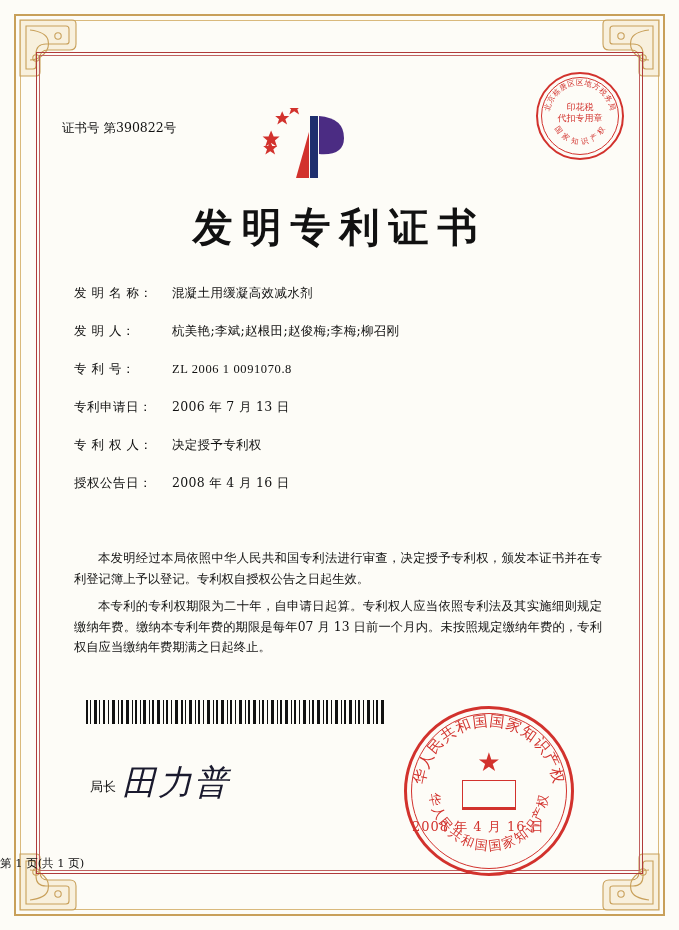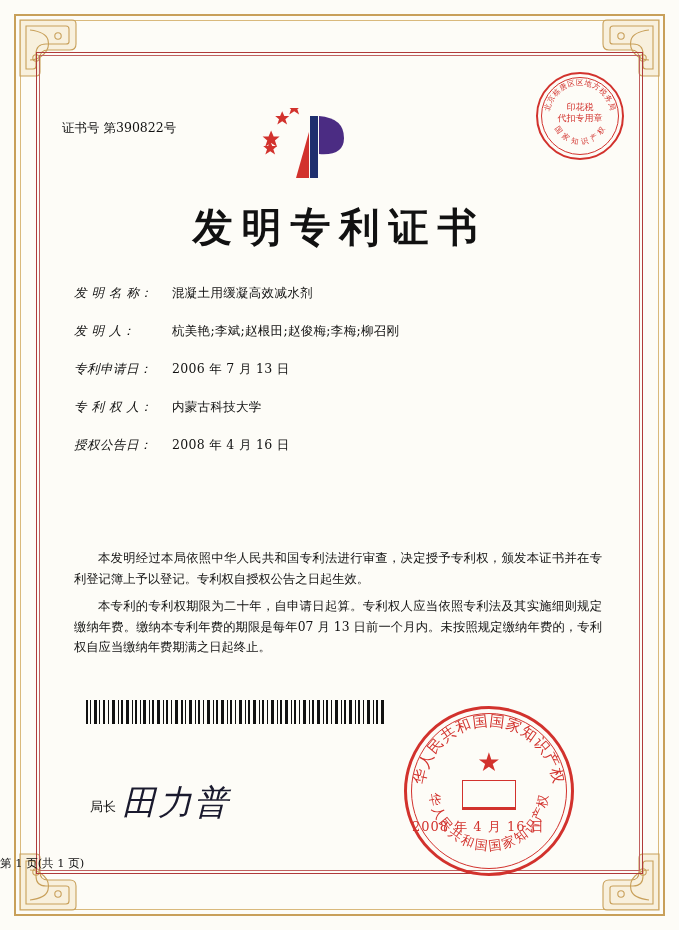--- a/index.html
+++ b/index.html
@@ -154,21 +154,20 @@
     color: #111;
     font-family: "DejaVu Serif", serif;
   }
   .field-label {
     white-space: nowrap;
     letter-spacing: 0.5px;
   }
   .field-label.wide {
     display: inline-block;
     width: 96px;
-    font-style: italic;
   }
   .field-value {
     margin-left: 2px;
     letter-spacing: 0.3px;
   }
   .field-value.latin {
     font-family: "Liberation Serif", serif;
     letter-spacing: 0.6px;
   }
 
@@ -198,21 +197,20 @@
     height: 24px;
   }
 
   
   .sig-row {
     position: absolute;
     left: 90px;
     top: 762px;
     display: flex;
     align-items: flex-end;
-    margin-top: 20px;
   }
   .sig-label {
     font-size: 13px;
     color: #111;
     font-family: "DejaVu Serif", serif;
     margin-right: 6px;
     padding-bottom: 6px;
   }
   .sig-script {
     font-size: 34px;
@@ -378,26 +376,30 @@
   <div class="fields">
     <div class="field-row">
       <span class="field-label wide">发 明 名 称：</span>
       <span class="field-value">混凝土用缓凝高效减水剂</span>
     </div>
     <div class="field-row">
       <span class="field-label wide">发 明 人：</span>
       <span class="field-value">杭美艳;李斌;赵根田;赵俊梅;李梅;柳召刚</span>
     </div>
     <div class="field-row">
+      <span class="field-label wide">专 利 号：</span>
+      <span class="field-value latin">ZL 2006 1 0091070.8</span>
+    </div>
+    <div class="field-row">
       <span class="field-label wide">专利申请日：</span>
       <span class="field-value">2006 年 7 月 13 日</span>
     </div>
     <div class="field-row">
       <span class="field-label wide">专 利 权 人：</span>
-      <span class="field-value">内蒙古科技大学</span>
+      <span class="field-value">决定授予专利权</span>
     </div>
     <div class="field-row">
       <span class="field-label wide">授权公告日：</span>
       <span class="field-value">2008 年 4 月 16 日</span>
     </div>
   </div>
 
   <div class="body-text">
     <p>本发明经过本局依照中华人民共和国专利法进行审查，决定授予专利权，颁发本证书并在专利登记簿上予以登记。专利权自授权公告之日起生效。</p>
     <p>本专利的专利权期限为二十年，自申请日起算。专利权人应当依照专利法及其实施细则规定缴纳年费。缴纳本专利年费的期限是每年07 月 13 日前一个月内。未按照规定缴纳年费的，专利权自应当缴纳年费期满之日起终止。</p>

